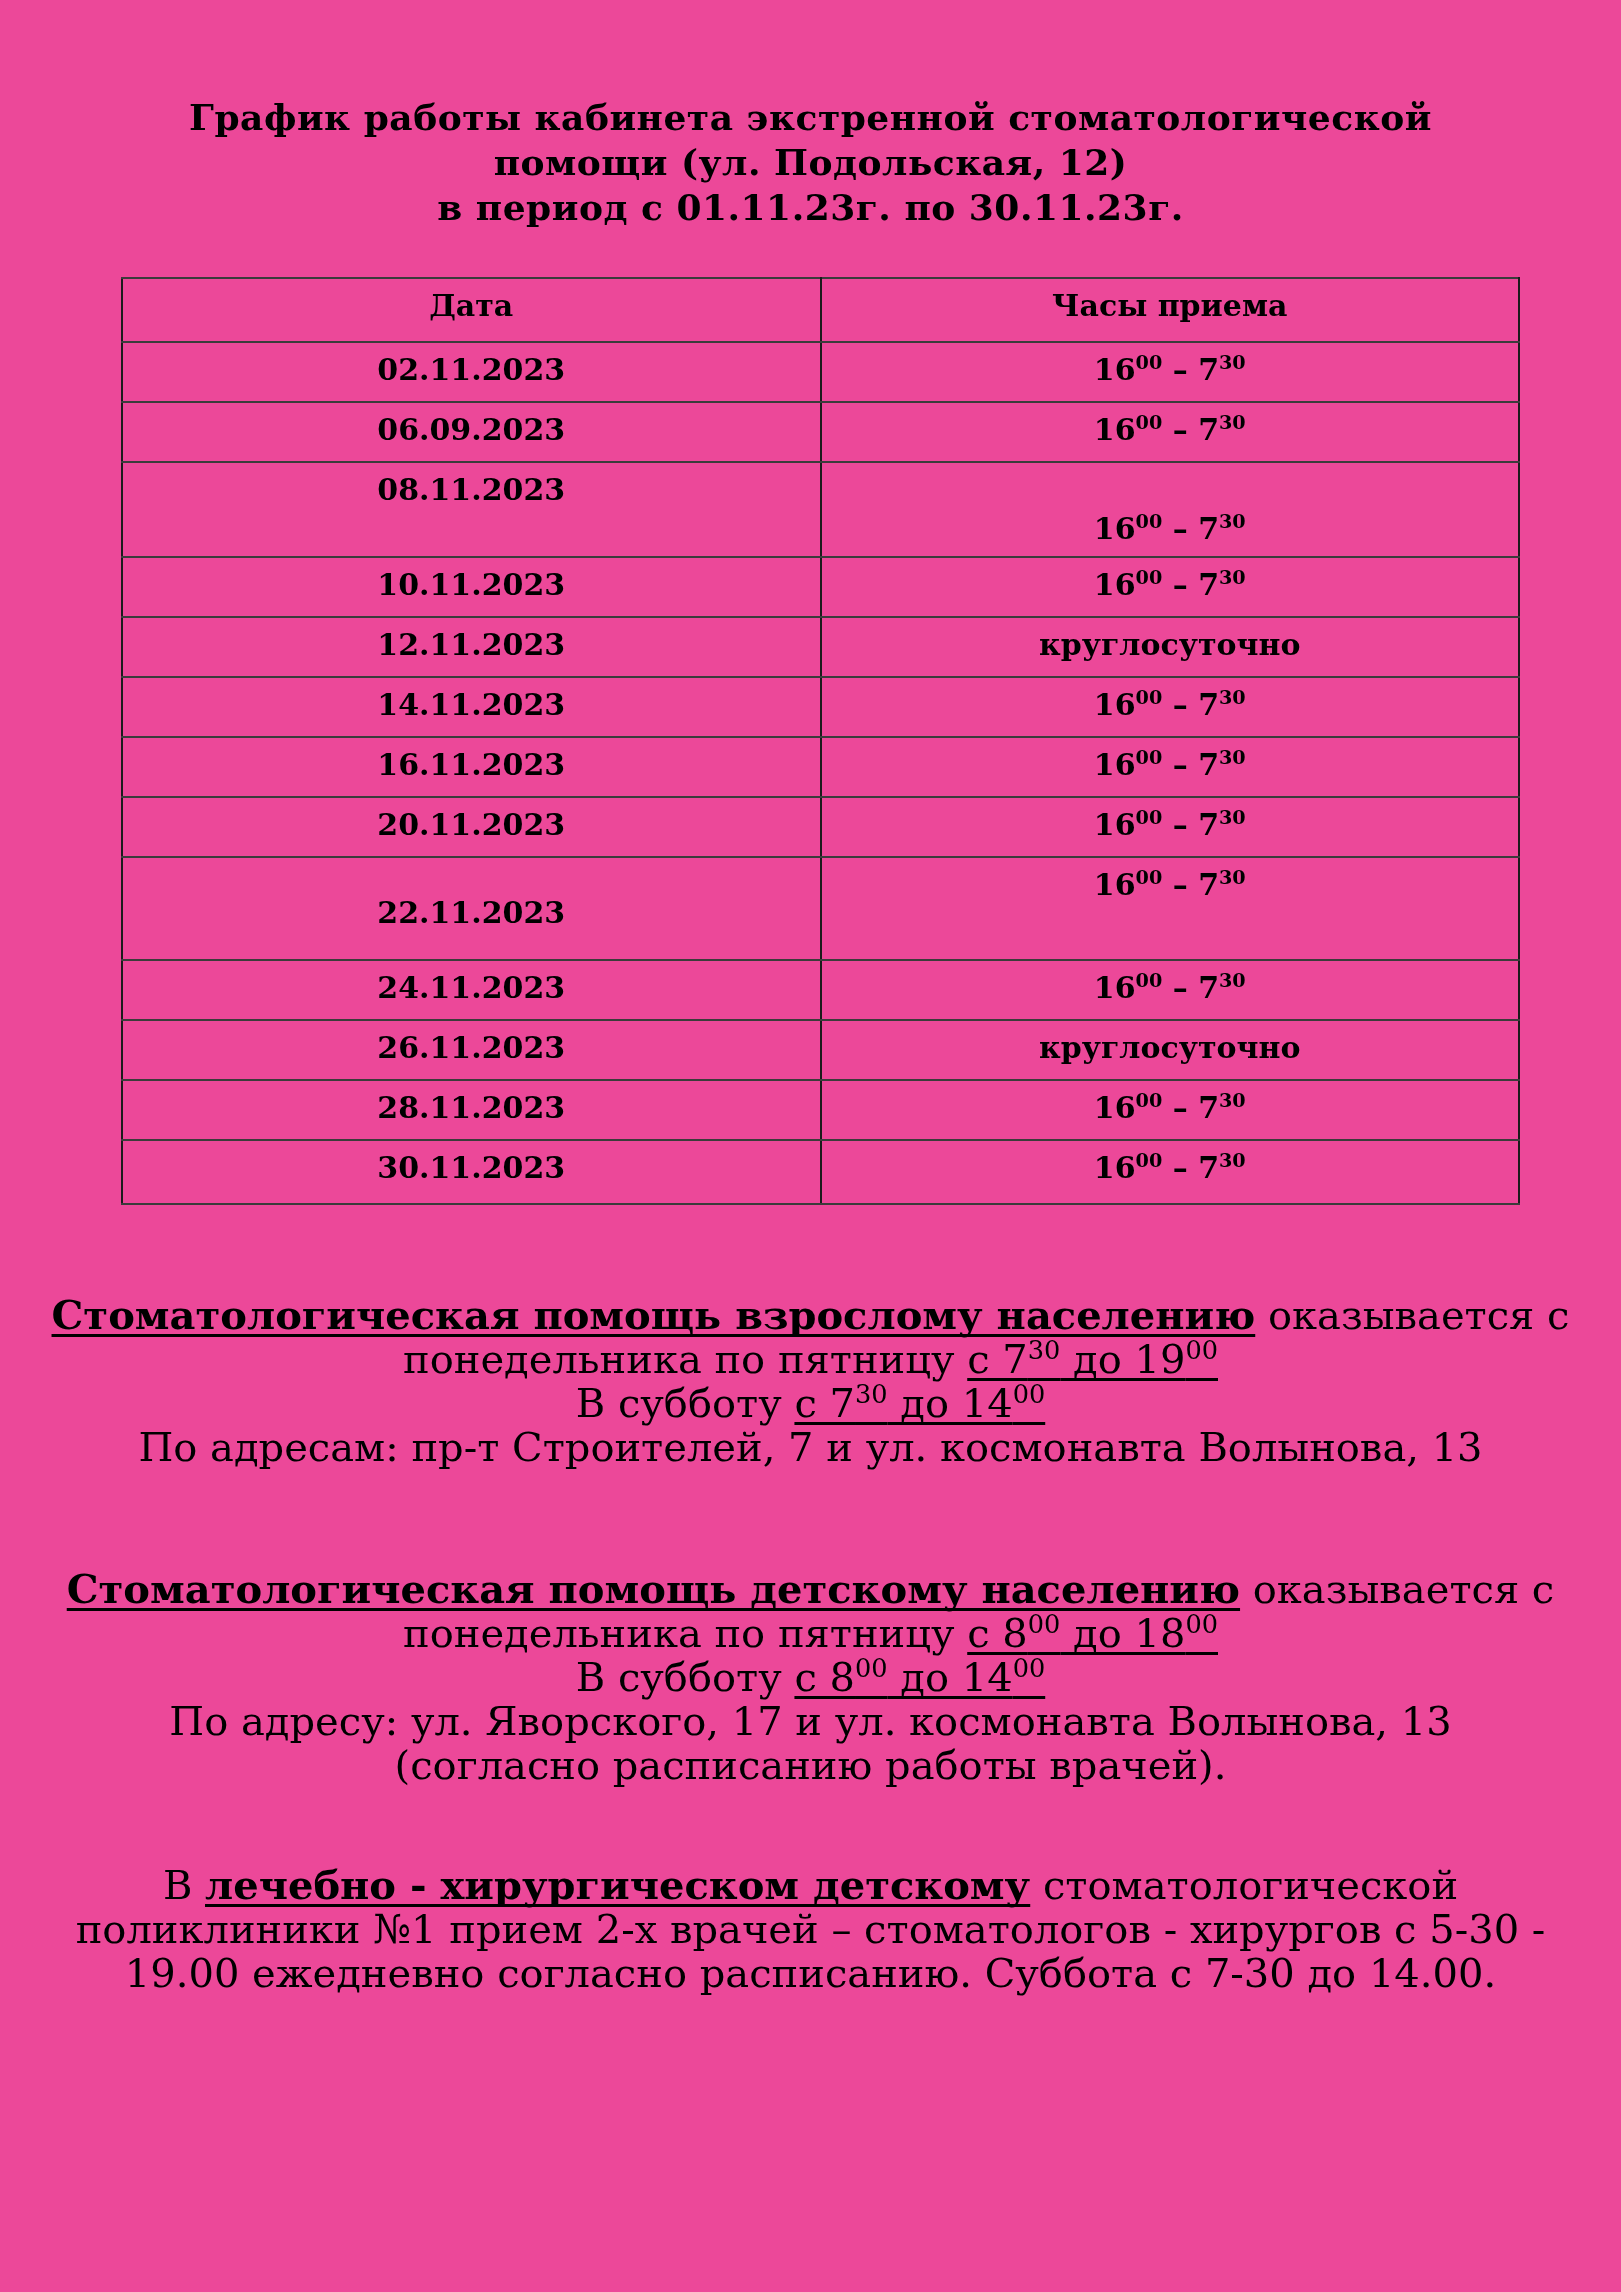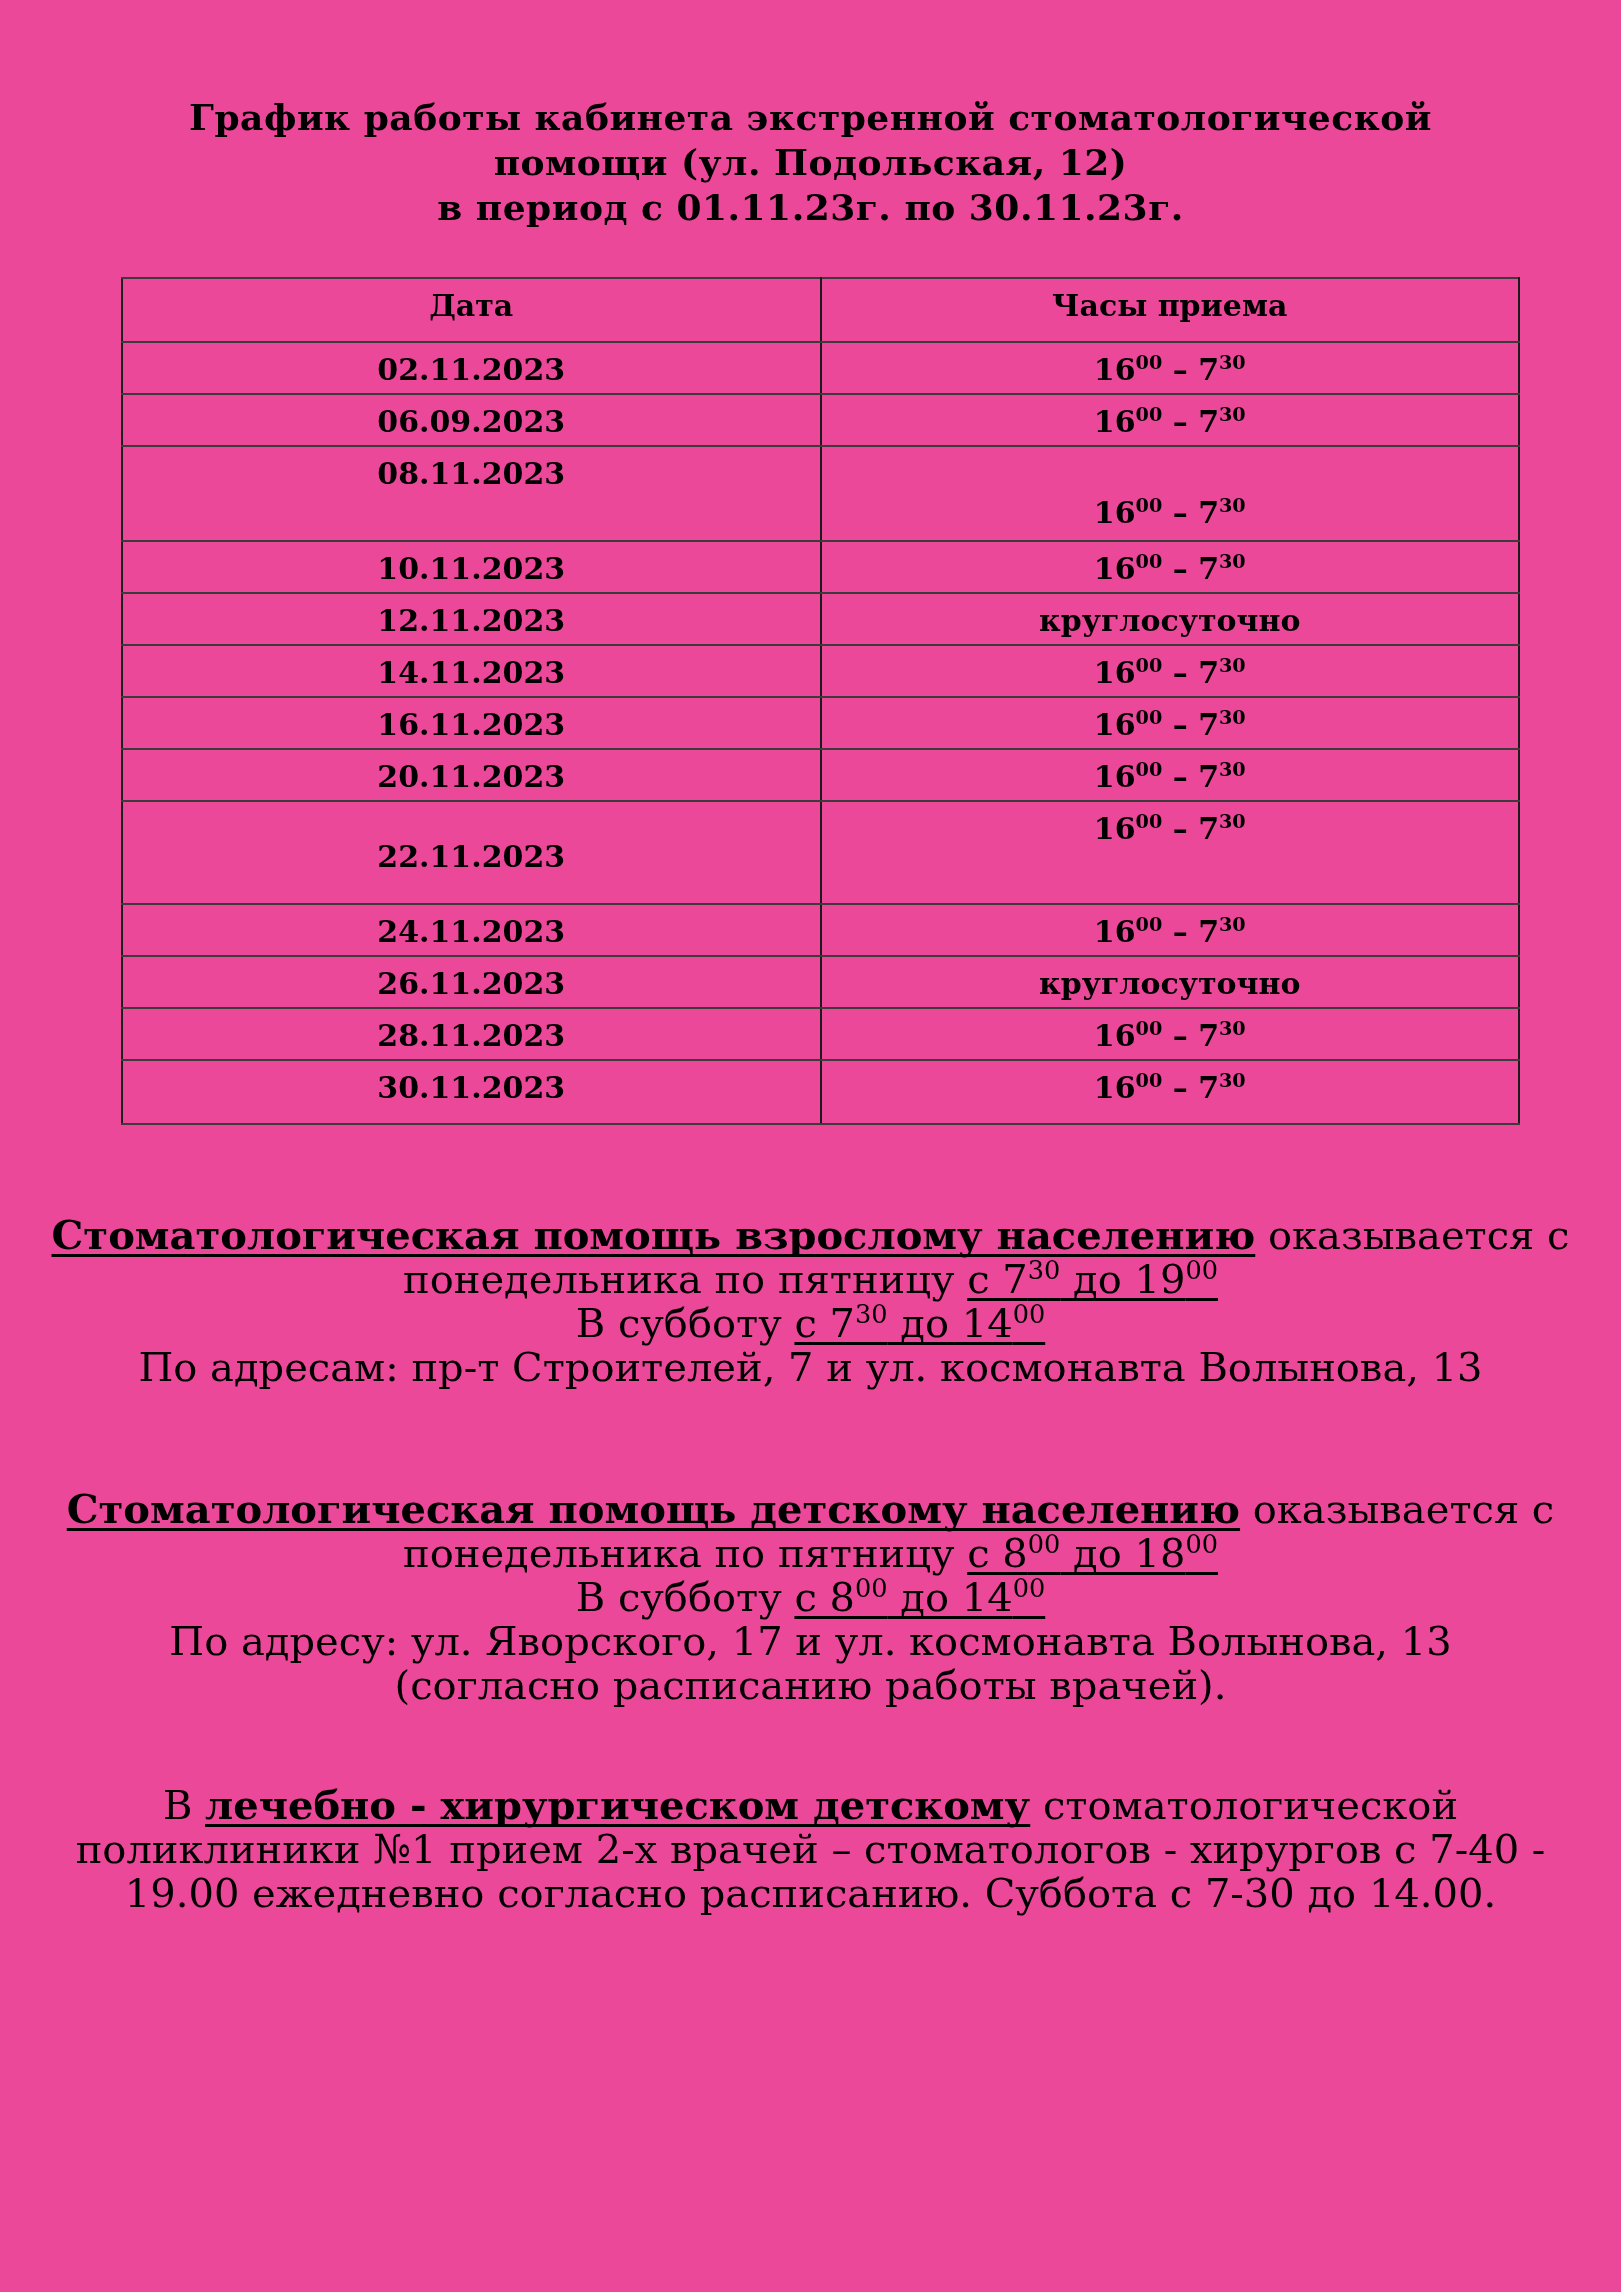--- a/index.html
+++ b/index.html
@@ -40,21 +40,21 @@
     border-top: 2.9px solid #3b3b3b;
     border-bottom: 2.9px solid #3b3b3b;
     font-weight: bold;
     font-size: 30px;
     line-height: 35px;
     text-align: center;
     vertical-align: top;
     padding: 8.8px 3.9px 0 3.9px;
   }
   table.schedule thead tr { height: 64px; padding-left: 48px; }
-  table.schedule tbody tr { height: 52px; }
+  table.schedule tbody tr { height: 60px; }
   table.schedule tbody tr:nth-child(3)  { height: 95px; padding-left: 40px; }
   table.schedule tbody tr:nth-child(9)  { height: 103px; }
   table.schedule tbody tr:nth-child(13) { height: 64px; }
   table.schedule tbody tr:nth-child(3) td.col-hours {
     vertical-align: bottom;
     padding-bottom: 9.8px;
   }
   table.schedule tbody tr:nth-child(9) td.col-date {
     vertical-align: middle;
     padding-top: 8px;
@@ -157,17 +157,17 @@
         <tr>
           <td class="col-date"><span>30.11.2023</span></td>
           <td class="col-hours"><span>16</span><span class="sup">00</span><span> – </span><span>7</span><span class="sup">30</span></td>
         </tr>
       </tbody>
   </table>
 
   <div class="sections">
     <p class="sec sec1" id="sec-0"><span class="b u">Стоматологическая помощь взрослому населению</span><span> оказывается с</span><br><span>понедельника по пятницу </span><span class="u"><span>с 7</span><span class="sup">30</span><span> до 19</span><span class="sup">00</span></span><br><span>В субботу </span><span class="u"><span>с 7</span><span class="sup">30</span><span> до 14</span><span class="sup">00</span></span><br><span>По адресам: пр-т Строителей, 7 и ул. космонавта Волынова, 13</span></p>
     <p class="sec sec2" id="sec-1"><span class="b u">Стоматологическая помощь детскому населению</span><span> оказывается с</span><br><span>понедельника по пятницу </span><span class="u"><span>с 8</span><span class="sup">00</span><span> до 18</span><span class="sup">00</span></span><br><span>В субботу </span><span class="u"><span>с 8</span><span class="sup">00</span><span> до 14</span><span class="sup">00</span></span><br><span>По адресу: ул. Яворского, 17 и ул. космонавта Волынова, 13</span><br><span>(согласно расписанию работы врачей).</span></p>
-    <p class="sec sec3" id="sec-2"><span>В </span><span class="b u">лечебно - хирургическом детскому</span><span> стоматологической</span><br><span>поликлиники №1 прием 2-х врачей – стоматологов - хирургов с 7-40 -</span><br><span>19.00 ежедневно согласно расписанию. Суббота с 7-30 до 14.00.</span></p>
+    <p class="sec sec3" id="sec-2"><span>В </span><span class="b u">лечебно - хирургическом детскому</span><span> стоматологической</span><br><span>поликлиники №1 прием 2-х врачей – стоматологов - хирургов с 5-30 -</span><br><span>19.00 ежедневно согласно расписанию. Суббота с 7-30 до 14.00.</span></p>
   </div>
 
 </div>
 
 
 </body></html>

